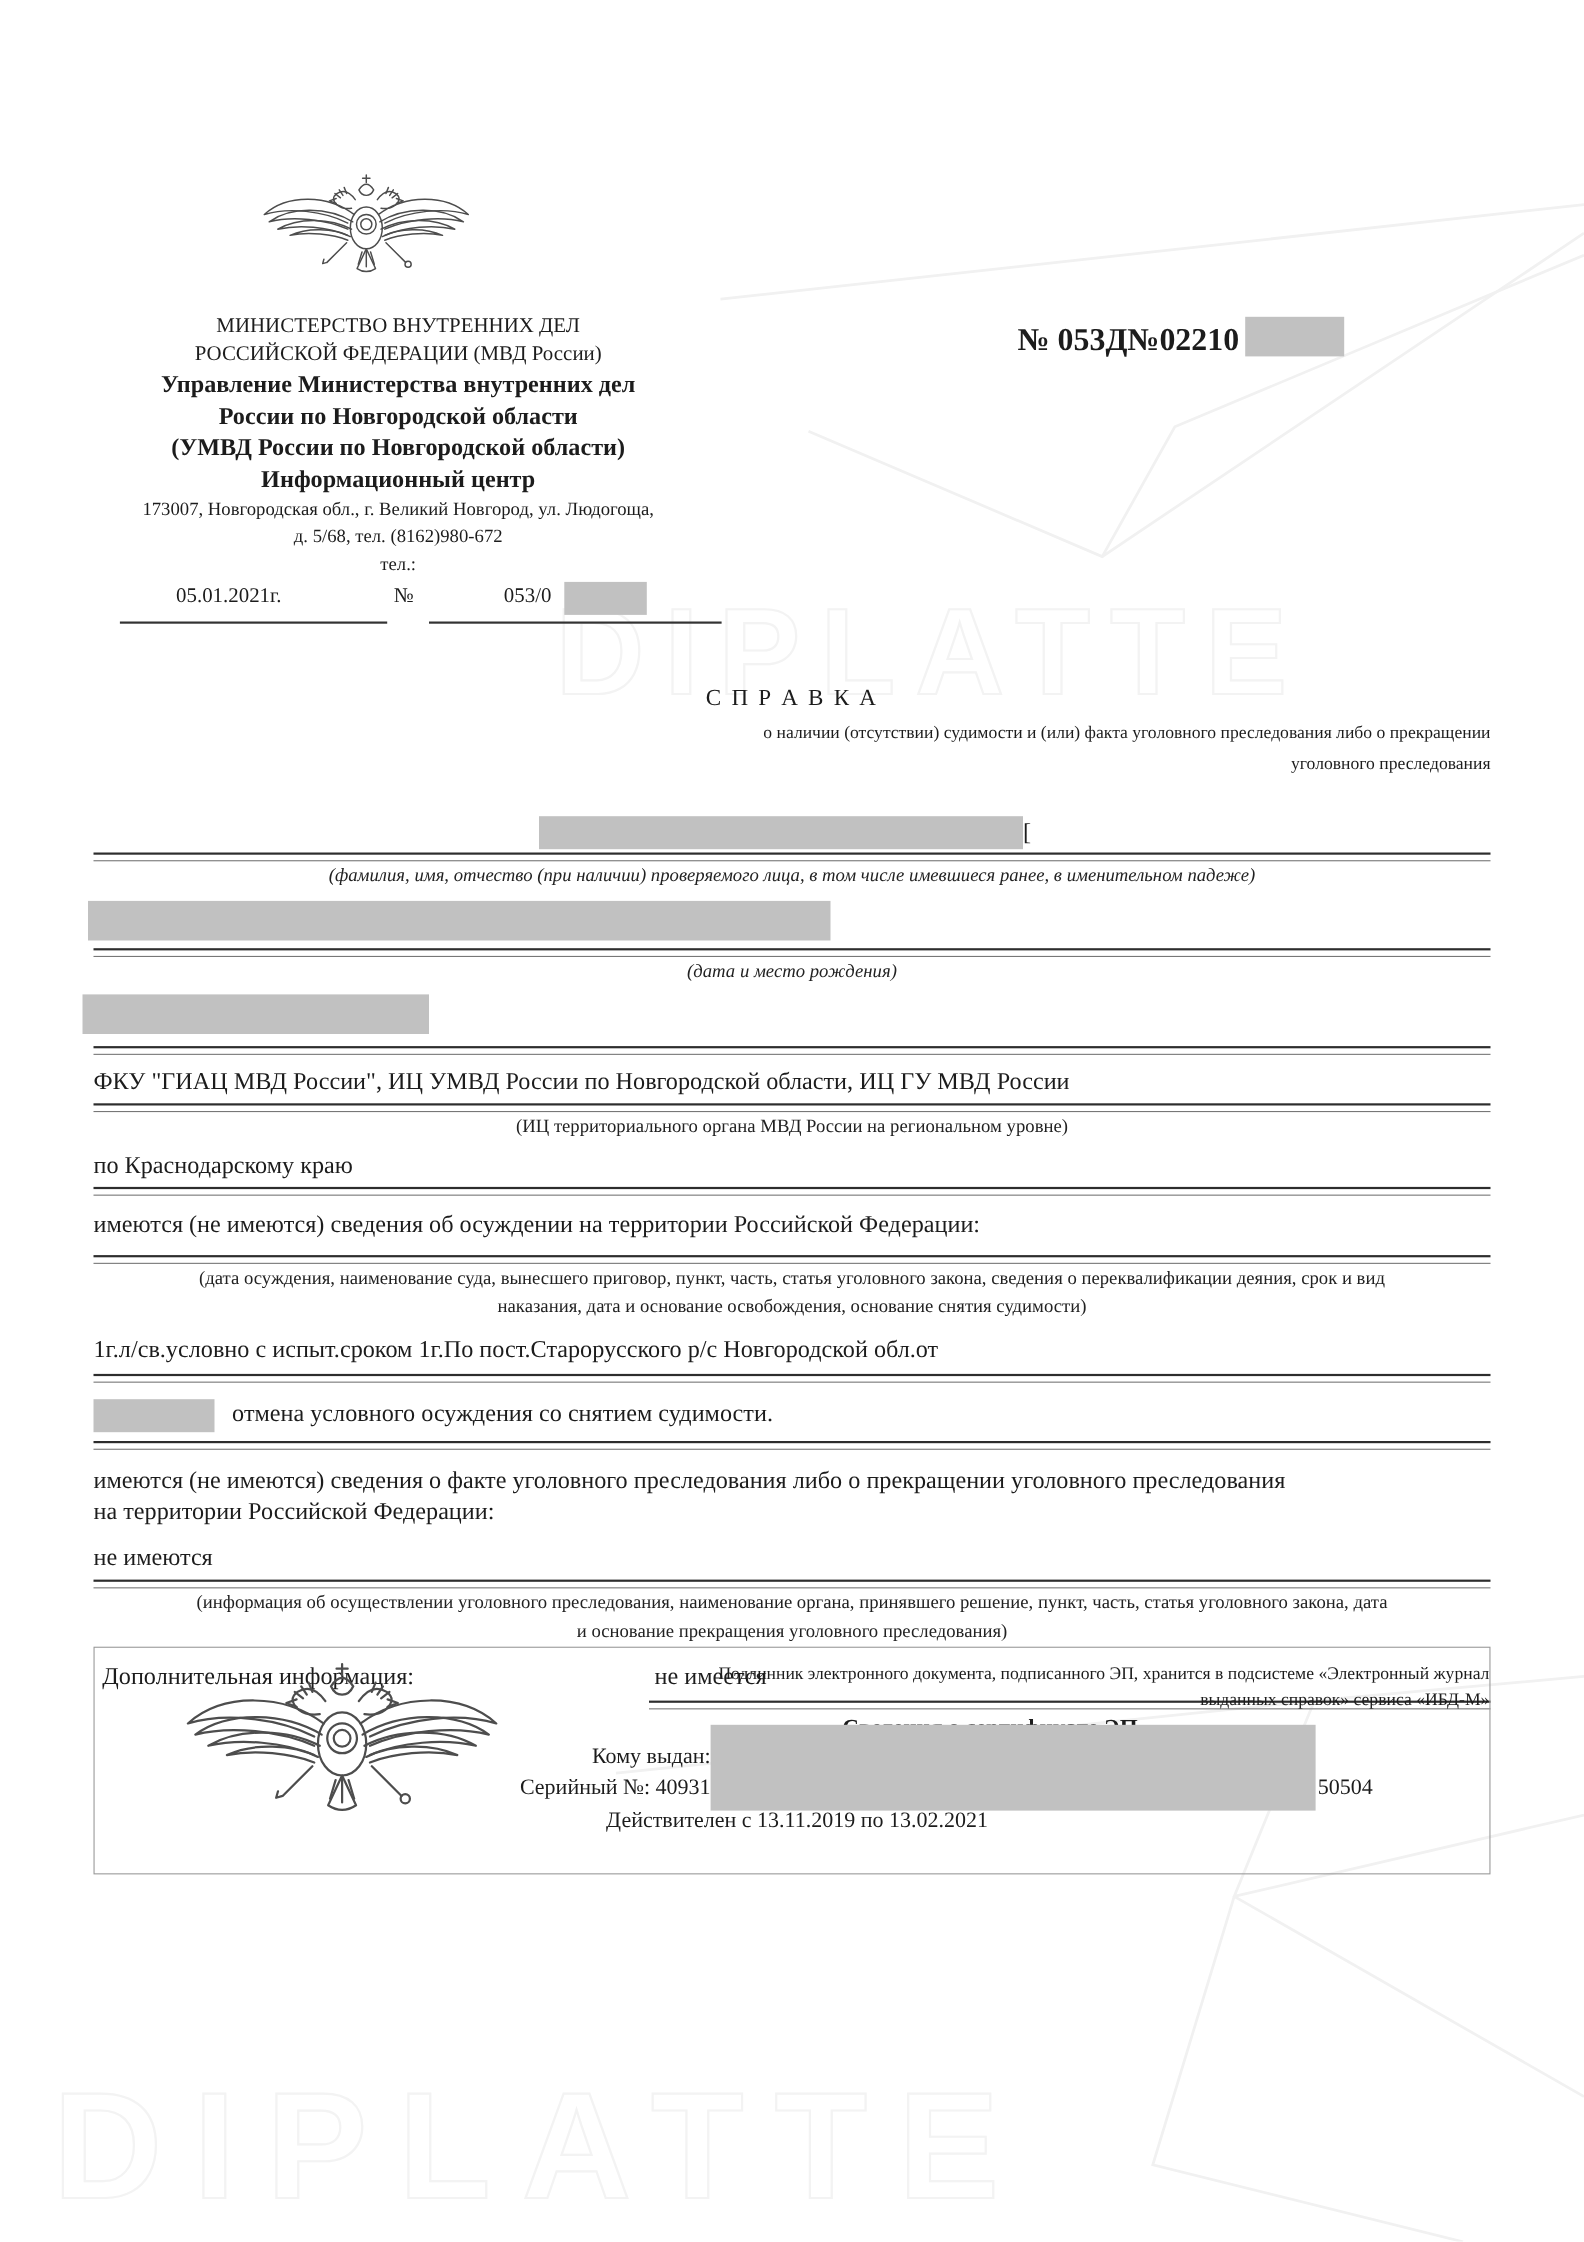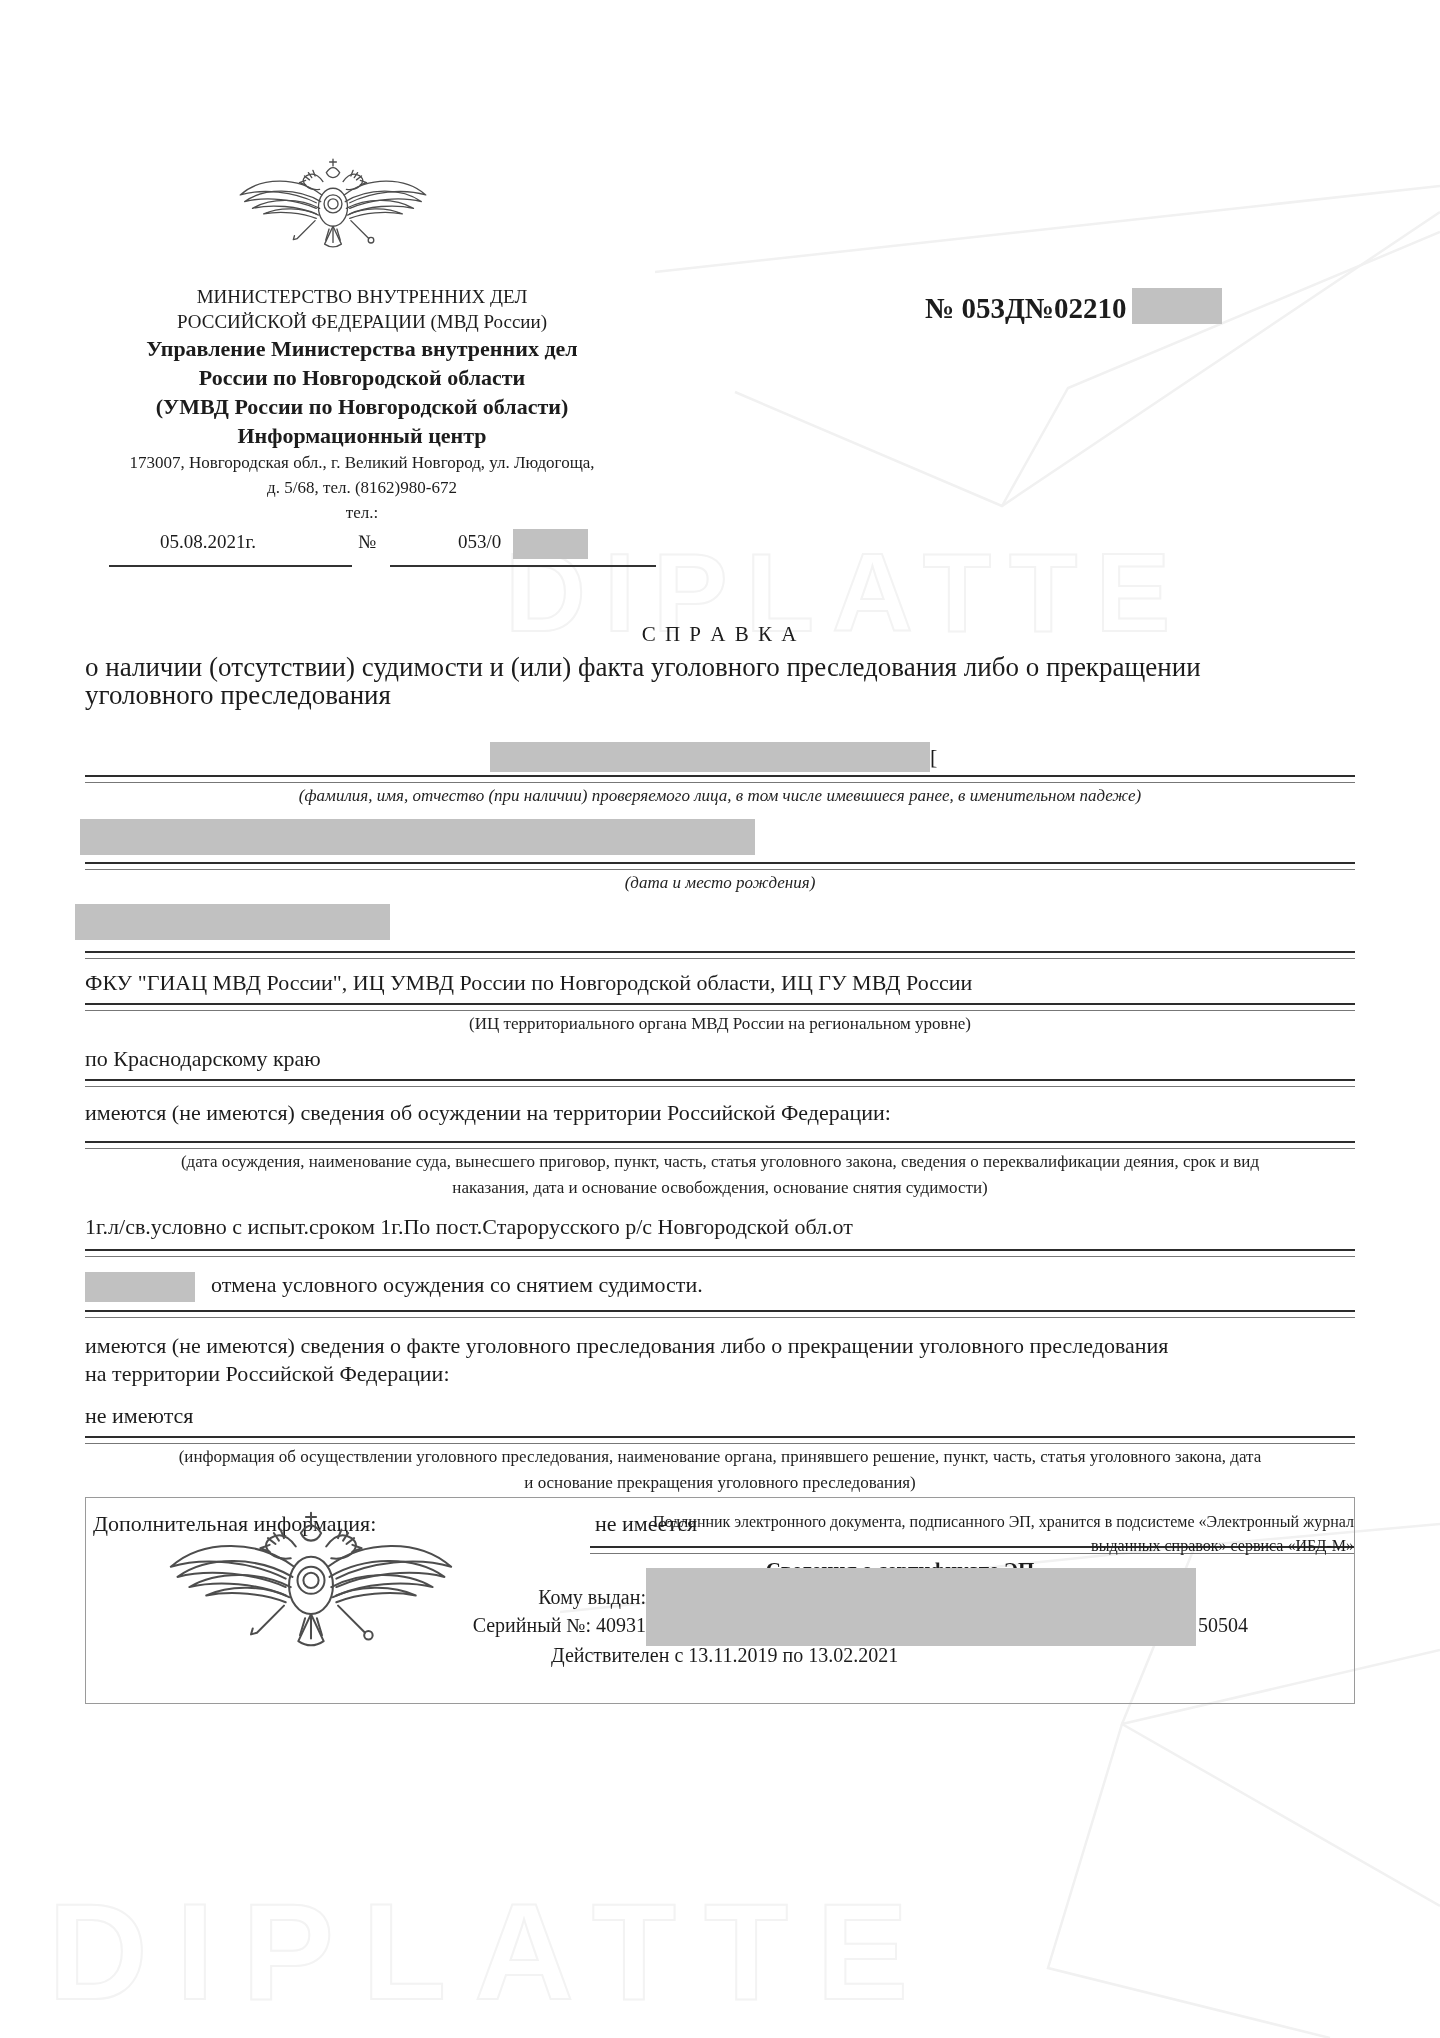--- a/index.html
+++ b/index.html
@@ -45,21 +45,21 @@
   .date-row .redact{position:absolute;left:428px;top:-2px;}
   .u1{position:absolute;left:24px;top:34px;width:243px;border-top:2px solid #333;}
   .u2{position:absolute;left:305px;top:34px;width:266px;border-top:2px solid #333;}
   
   .redact{background:var(--redaction,#c1c1c1);display:inline-block;}
   .rule{height:5px;border-top:2px solid var(--rule,#2d2d2d);border-bottom:1px solid #777;}
   .cap{font-size:17px;line-height:26px;text-align:center;color:#222;}
   
   .main{position:absolute;left:85px;top:620px;width:1270px;z-index:1;font-size:22px;line-height:28px;}
   .heading{text-align:center;font-size:21px;letter-spacing:2px;margin-bottom:5px;}
-  .subtitle{text-align:left;font-size:27px;line-height:28px;}
+  .subtitle{text-align:right;font-size:16px;line-height:28px;}
   .fio-row{margin-top:32px;height:34px;}
   .fio-row .redact{width:440px;height:30px;margin-left:405px;vertical-align:middle;}
   .fio-row .tail{font-size:22px;vertical-align:middle;}
   .mb2{margin-bottom:2px;font-style:italic;} .mb6{margin-bottom:6px;} .mb8{margin-bottom:8px;}
   .mb10{margin-bottom:10px;} .mb12{margin-bottom:12px;font-family:Liberation Serif, serif;} .mb14{margin-bottom:14px;}
   .box-birth{width:675px;height:36px;margin-left:-5px;margin-top:8px;}
   .box-third{width:315px;height:36px;margin-left:-10px;margin-top:6px;margin-bottom:4px;}
   .line{white-space:nowrap;}
   .inline-redact-sm{width:120px;height:30px;vertical-align:middle;margin:0 14px;}
   .inline-redact-sm2{width:110px;height:30px;vertical-align:middle;margin-right:16px;}
@@ -153,21 +153,21 @@
     <div class="sm">173007, Новгородская обл., г. Великий Новгород, ул. Людогоща,</div>
     <div class="sm">д. 5/68, тел. (8162)980-672</div>
     <div class="sm">тел.:</div>
   </div>
 
   <div class="doc-number">
     <span>№ 053Д№02210</span><span class="redact" style="width:90px;height:36px;"></span>
   </div>
 
   <div class="date-row">
-    <span class="dt">05.08.2021г.</span>
+    <span class="dt">05.01.2021г.</span>
     <span class="ns">№</span>
     <span class="np">053/0</span>
     <span class="redact" style="position:absolute;left:428px;top:-2px;width:75px;height:30px;"></span>
     <span class="u1"></span>
     <span class="u2"></span>
   </div>
 
   <div class="main">
 
     <div class="heading">С П Р А В К А</div>

